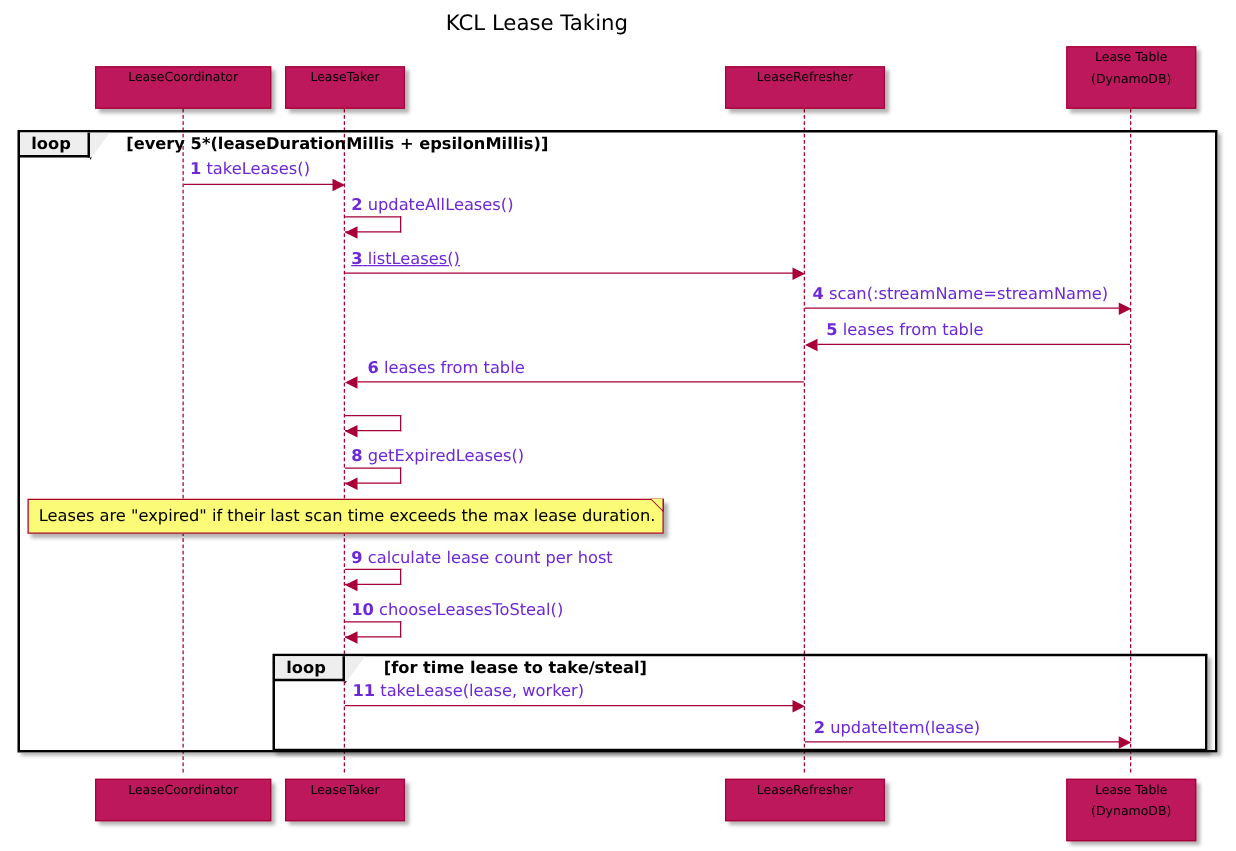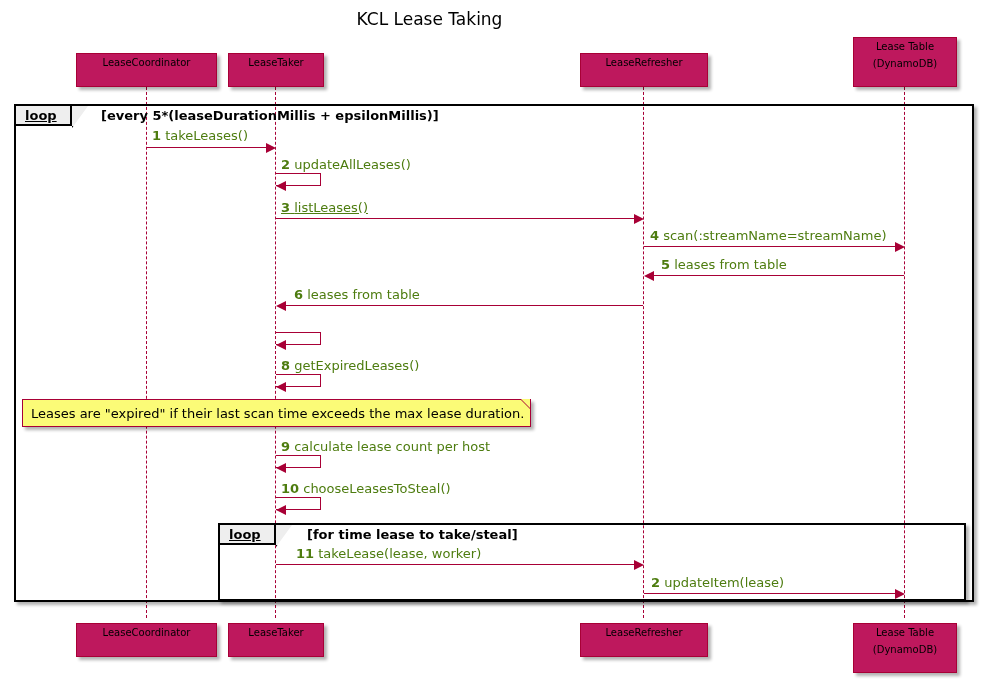--- a/index.html
+++ b/index.html
@@ -77,37 +77,36 @@
     width: 16px;
     clip-path: polygon(0 0, 100% 0, 0 100%);
     border-right: none;
   }
   .fragment-label {
     font-size: 13px;
     font-weight: bold;
     color: #000000;
     line-height: 18px;
     white-space: nowrap;
-    text-decoration: underline;
   }
   .fragment-cond {
     font-size: 13px;
     font-weight: bold;
     color: #000000;
     white-space: nowrap;
   }
 
   
   .msg-line {
     height: 0;
     border-top: 1.3px solid #A80036;
   }
   .msg-label {
     font-size: 13px;
-    color: #4d7c0f;
+    color: #6d28d9;
     white-space: nowrap;
     line-height: 15px;
   }
   .msg-label b { font-weight: bold; }
   .arrow-head {
     width: 0; height: 0;
   }
   .arrow-right {
     border-top: 5px solid transparent;
     border-bottom: 5px solid transparent;
@@ -257,21 +256,21 @@
   </div>
   <div class="abs self-msg" style="left:276px; top:497px; width:45px; height:13px;"></div>
   <div class="abs arrow-head arrow-left" style="left:276px; top:505px;"></div>
 
   <div class="abs fragment" style="left:218px; top:523px; width:748px; height:78px;"></div>
   <div class="abs fragment-tab" style="left:220px; top:525px; width:56px;"></div>
   <div class="abs fragment-tab-skew" style="left:276px; top:525px;"></div>
   <div class="abs fragment-label" style="left:229px; top:526px;">loop</div>
   <div class="abs fragment-cond" style="left:307px; top:527px;">[for time lease to take/steal]</div>
 
-  <div class="abs msg-label" style="left:296px; top:546px;text-align:center;">
+  <div class="abs msg-label" style="left:282px; top:546px;text-align:center;">
     <b>11</b>
     <span>takeLease(lease, worker)</span>
   </div>
   <div class="abs msg-line" style="left:276px; top:564px; width:360px;"></div>
   <div class="abs arrow-head arrow-right" style="left:634px; top:560px;"></div>
 
   <div class="abs msg-label" style="left:651px; top:575px;">
     <b>2</b>
     <span>updateItem(lease)</span>
   </div>

